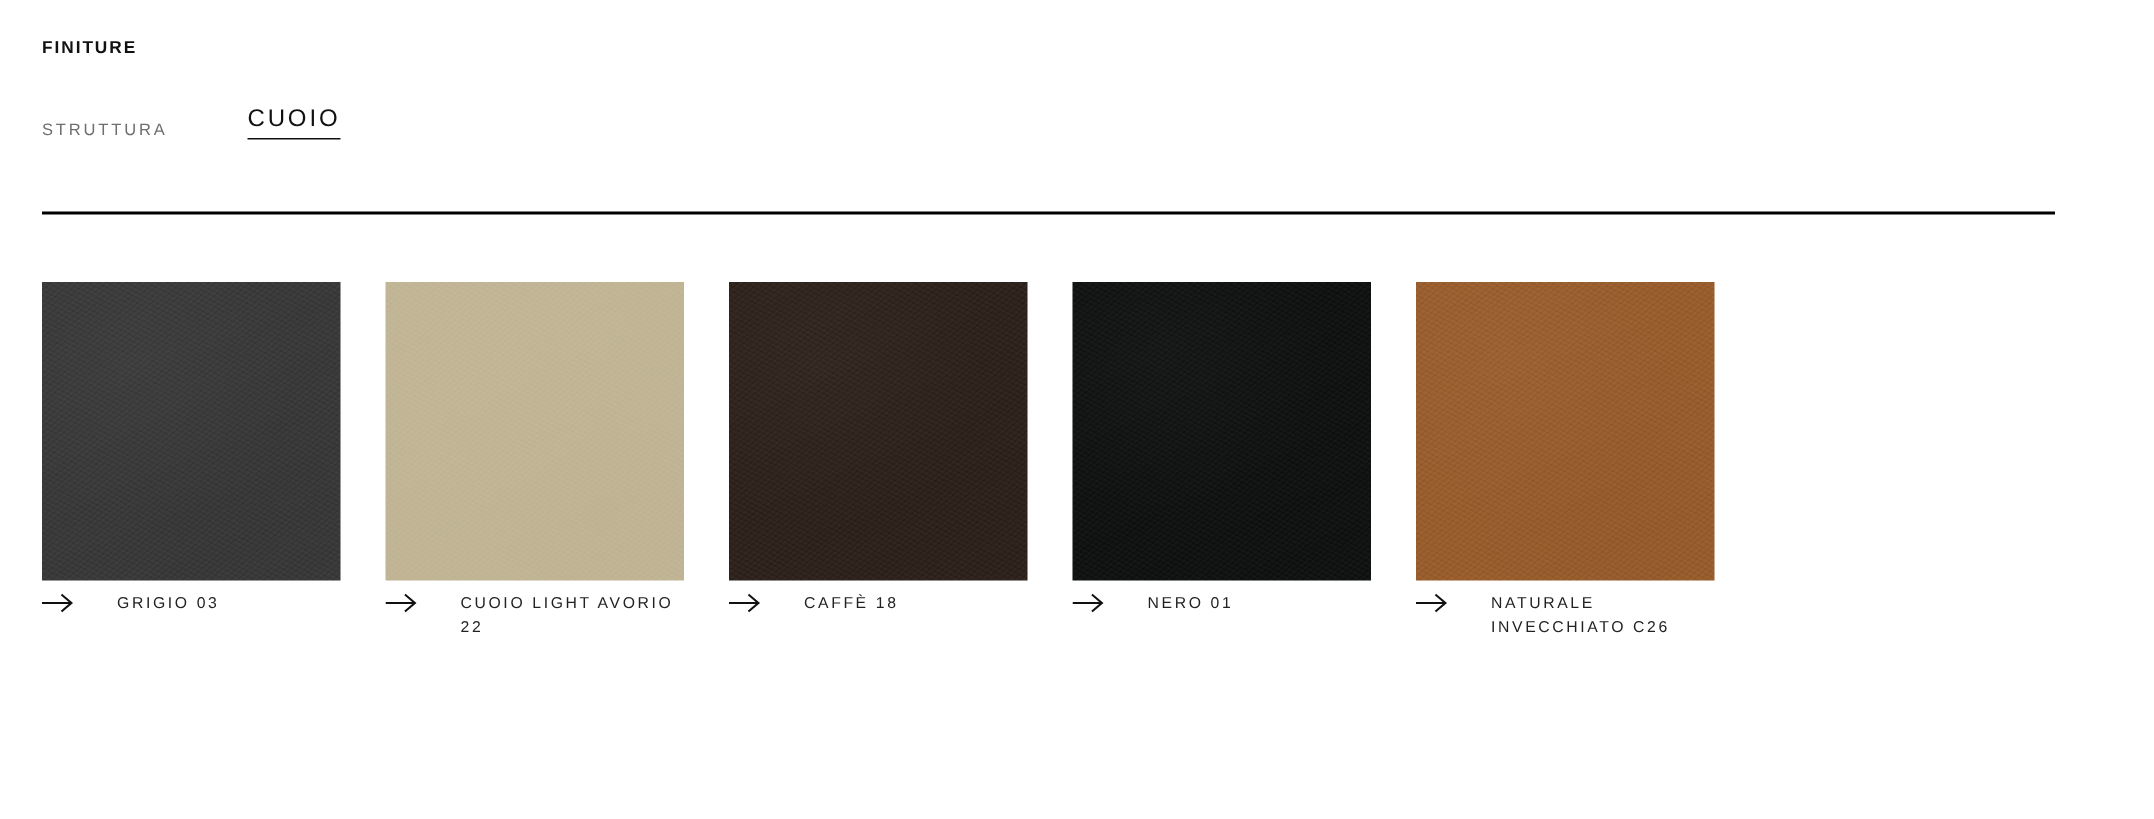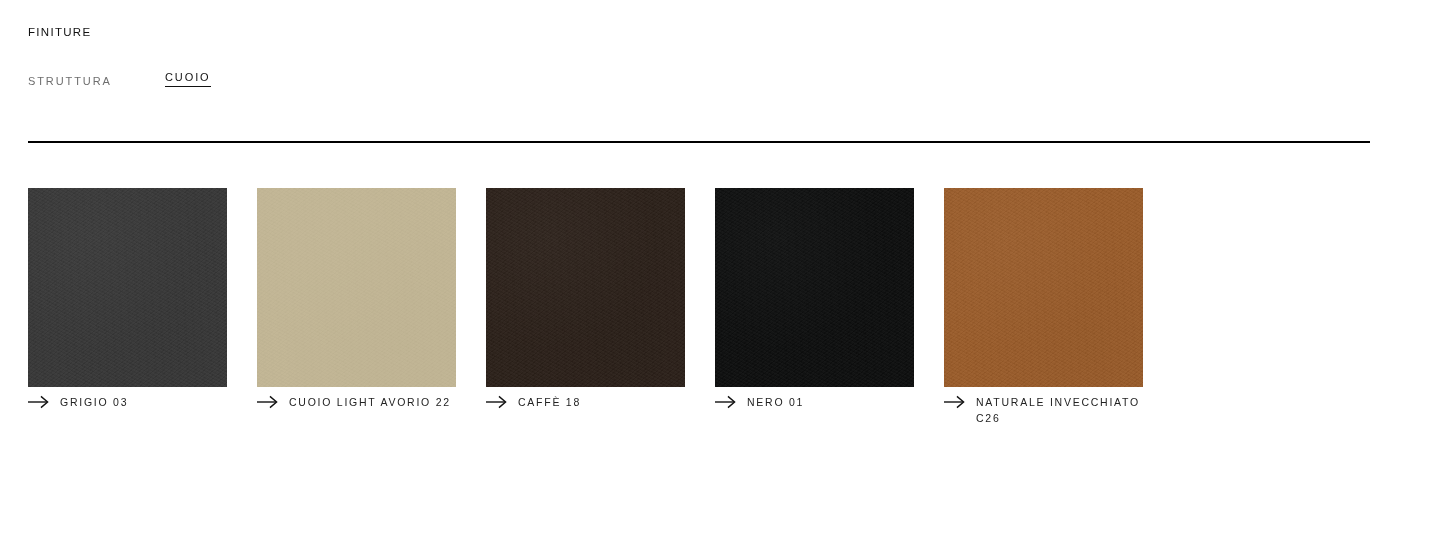--- a/index.html
+++ b/index.html
@@ -23,21 +23,21 @@
     width: 1436px;
     height: 546px;
   }
 
   
   .section-title {
     position: absolute;
     left: 28px;
     top: 26px;
     font-size: 11.5px;
-    font-weight: normal;
+    font-weight: bold;
     letter-spacing: 1.3px;
     color: #111111;
     white-space: nowrap;
   }
 
   .filter-row {
     position: absolute;
     left: 28px;
     top: 71px;
     display: flex;
@@ -45,21 +45,21 @@
     white-space: nowrap;
   }
   .filter-label {
     font-size: 11px;
     letter-spacing: 1.9px;
     color: #6e6e6e;
     width: 137px;
     display: inline-block;
   }
   .filter-value {
-    font-size: 11px;
+    font-size: 16px;
     letter-spacing: 1.9px;
     color: #111111;
     text-decoration: none;
     border-bottom: 1px solid #111111;
     padding-bottom: 3px;
     cursor: pointer;
   }
 
   .divider {
     position: absolute;
@@ -111,20 +111,21 @@
       radial-gradient(circle at 30% 25%, rgba(255,255,255,.05), rgba(0,0,0,0) 55%),
       radial-gradient(circle at 72% 78%, rgba(0,0,0,.06), rgba(0,0,0,0) 60%);
     pointer-events: none;
   }
   .swatch-chip.smooth::after { opacity: .18; }
 
   .swatch-caption {
     display: flex;
     align-items: flex-start;
     margin-top: 7px;
+    gap: 18px;
   }
   .arrow-icon {
     flex: 0 0 auto;
     width: 22px;
     height: 14px;
     margin-top: 1px;
     color: #111111;
   }
   .arrow-icon svg { display: block; }
   .swatch-name {

